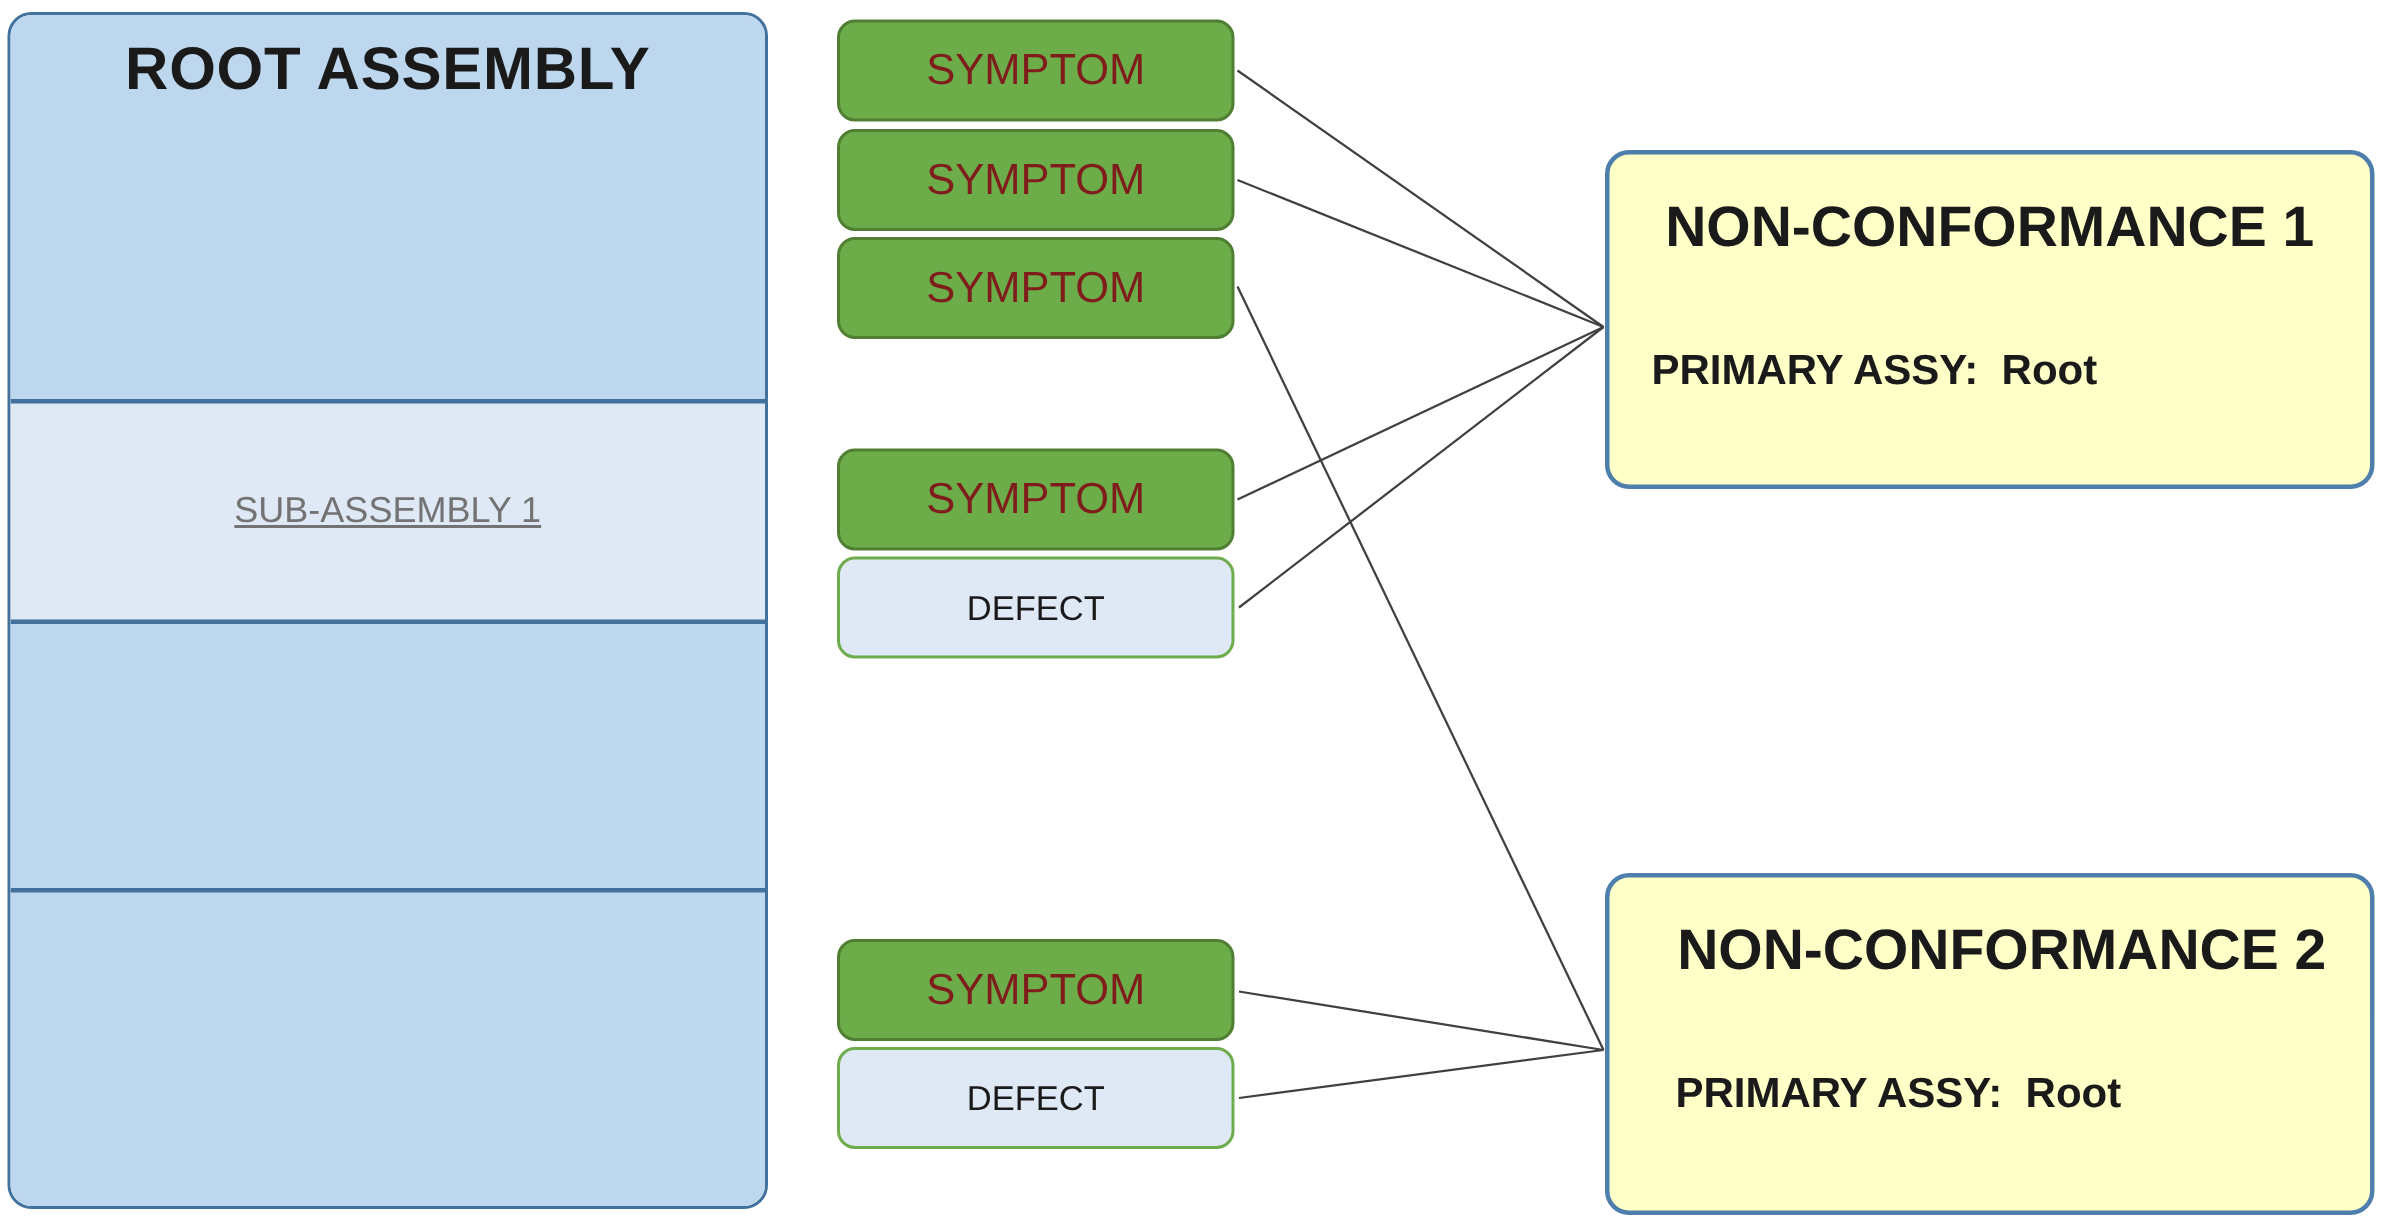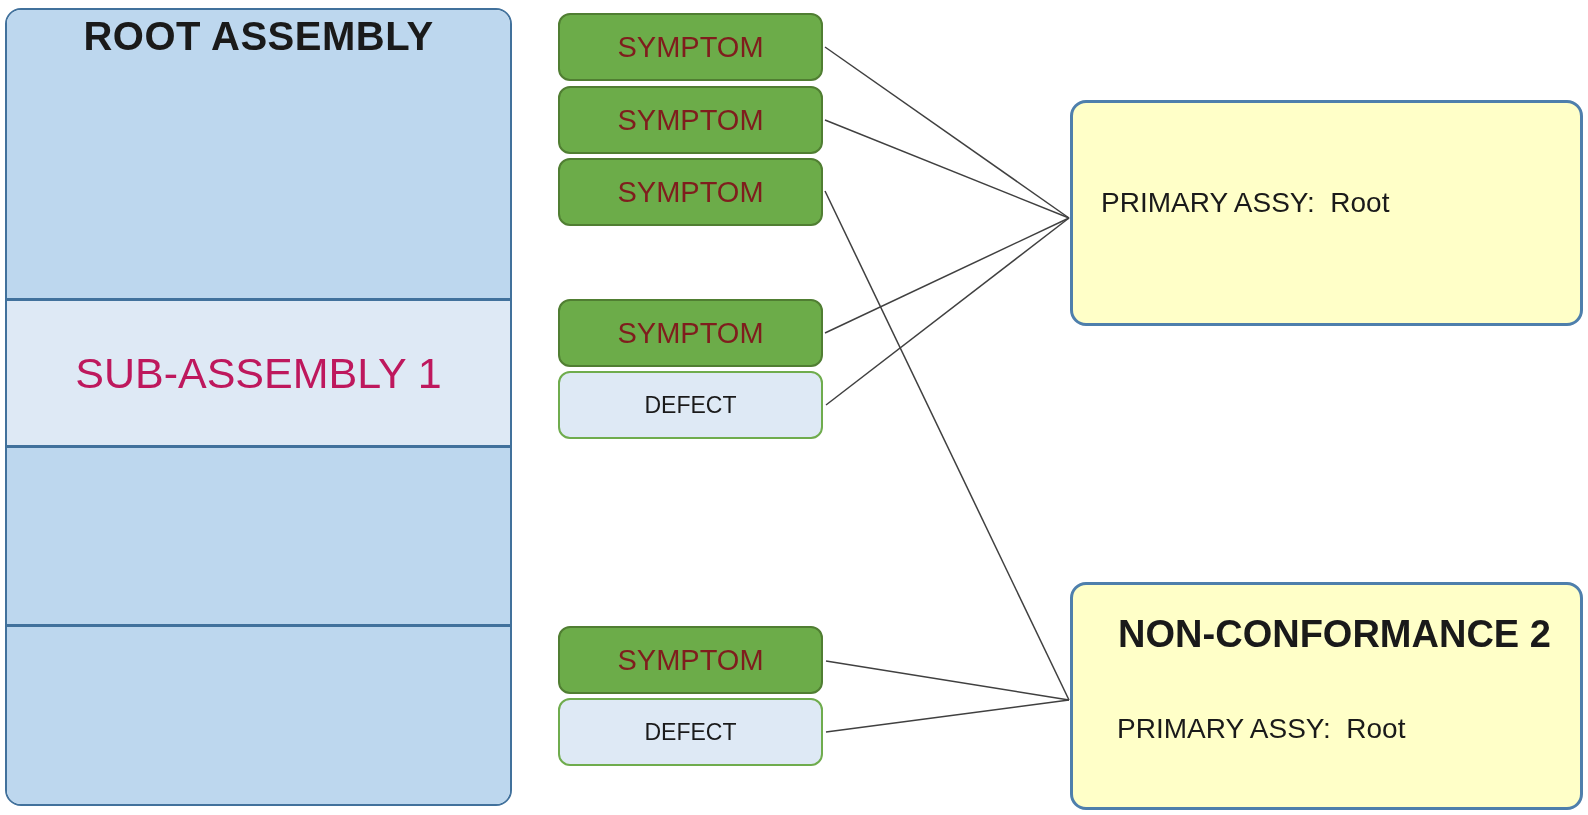--- a/index.html
+++ b/index.html
@@ -32,34 +32,35 @@
     border-radius: 16px;
     overflow: hidden;
     display: flex;
     flex-direction: column;
     z-index: 2;
   }
   .sec { box-sizing: border-box; width: 100%; }
   .sec.dark  { background: var(--root-fill, #BDD7EE); }
   .sec.light { background: var(--root-fill-light, #DEE9F5); }
   .sec + .sec { border-top: 3px solid var(--root-border, #41719C); }
-  .sec-header { height: 288px; display: flex; justify-content: center; align-items: flex-start; padding-top: 4px; }
+  .sec-header { height: 256px; display: flex; justify-content: center; align-items: flex-start; padding-top: 14px; }
   .sec-sub1   { height: 147px; display: flex; justify-content: center; align-items: center; }
   .sec-mid    { height: 179px; }
   .sec-sub2   { height: 141px; display: flex; justify-content: center; align-items: center; }
   .sec-footer { flex: 1; }
   .root-title {
     font-size: 40px;
     font-weight: bold;
     color: #1a1a1a;
     letter-spacing: 0.5px;
   }
   .sub-label {
-    font-size: 43px;
-    color: #be185d;
+    font-size: 24px;
+    color: #737373;
+    text-decoration: underline;
   }
   
   .chip {
     position: absolute;
     left: 558px;
     width: 265px; height: 68px;
     box-sizing: border-box;
     border-radius: 12px;
     display: flex;
     justify-content: center;
@@ -105,21 +106,21 @@
     font-weight: bold;
     color: #1a1a1a;
     line-height: 1.15;
   }
   .nc-body {
     margin-top: 52px;
     font-size: 28px;
     color: #1a1a1a;
     line-height: 1.45;
   }
-  .nc-line { white-space: pre; }
+  .nc-line { white-space: pre; font-weight: bold; }
 </style>
 </head>
 <body>
 
 <div class="canvas">
 
   <svg class="lines">
       <line x1="825" y1="47" x2="1069" y2="218" stroke="#404040" stroke-width="1.5"></line>
       <line x1="825" y1="120" x2="1069" y2="218" stroke="#404040" stroke-width="1.5"></line>
       <line x1="825" y1="191" x2="1069" y2="700" stroke="#404040" stroke-width="1.5"></line>
@@ -142,20 +143,21 @@
 
   <div class="chip symptom sym1">SYMPTOM</div>
   <div class="chip symptom sym2">SYMPTOM</div>
   <div class="chip symptom sym3">SYMPTOM</div>
   <div class="chip symptom sym4">SYMPTOM</div>
   <div class="chip defect def1">DEFECT</div>
   <div class="chip symptom sym5">SYMPTOM</div>
   <div class="chip defect def2">DEFECT</div>
 
   <div class="nc-card nc1">
+    <div class="nc-title">NON-CONFORMANCE 1</div>
     <div class="nc-body">
       <div class="nc-line">PRIMARY ASSY:  Root</div>
     </div>
   </div>
 
   <div class="nc-card nc2">
     <div class="nc-title">NON-CONFORMANCE 2</div>
     <div class="nc-body">
       <div class="nc-line">PRIMARY ASSY:  Root</div>
     </div>

